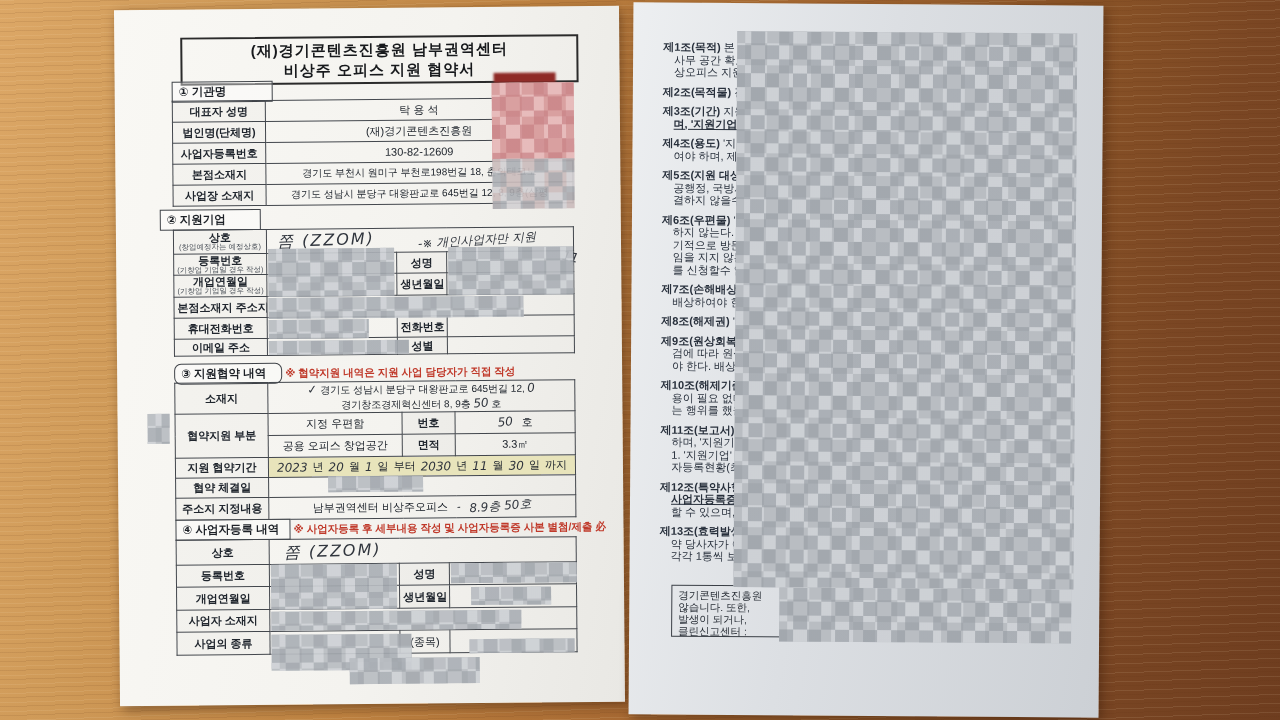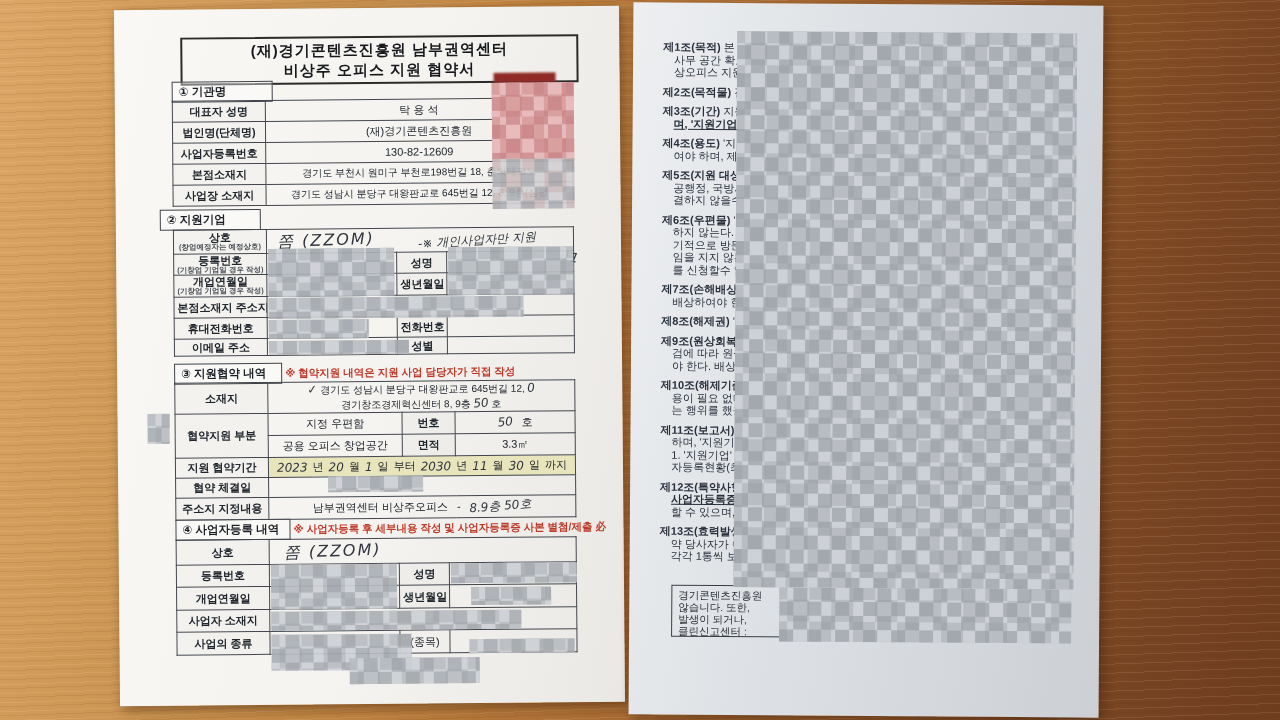--- a/index.html
+++ b/index.html
@@ -30,21 +30,21 @@
     font-weight:bold;font-size:15px;line-height:20px;letter-spacing:1px;color:#17191c;
   }
   .sec-head{
     border:1.5px solid #3f4348;height:19px;font-weight:bold;font-size:11.5px;
     display:flex;align-items:center;padding-left:6px;color:#1d2127;background:rgba(255,255,255,.4);
   }
   .red-note{color:#c03a2b;font-size:10.5px;font-weight:bold;white-space:nowrap;}
   .tbl{border-collapse:collapse;table-layout:fixed;font-size:11px;color:#20262e;}
   .tbl td{border:1px solid #43474d;padding:0 3px;text-align:center;vertical-align:middle;overflow:hidden;white-space:nowrap;}
   .lbl{font-weight:bold;background:rgba(0,0,0,.016);}
-  .sub{font-weight:bold;font-size:7.5px;color:#4a5058;display:block;line-height:8px;}
+  .sub{font-weight:normal;font-size:7.5px;color:#4a5058;display:block;line-height:8px;}
   .lblmain{display:block;line-height:11px;}
   .hand{font-family:"DejaVu Sans",sans-serif;font-style:italic;color:#31363e;}
   .hand-big{font-size:16px;letter-spacing:2px;display:inline-block;transform:rotate(-1.5deg);}
   .hand-note{font-size:12px;display:inline-block;transform:rotate(-3deg);}
   .hl{background:#e8e4bb;}
   .period-flex{display:flex;align-items:center;justify-content:space-between;padding:0 8px;}
   .period-flex .hand{font-size:12px;}
   .mosaic{
     background-color:#b9bdc2;
     background-image:
@@ -165,21 +165,21 @@
       <tr style="height:17px;">
         <td class="lbl">이메일 주소</td>
         <td></td>
         <td class="lbl">성별</td>
         <td></td>
       </tr>
     </tbody>
       </table>
     <span class="abs hand" style="left:446px;top:243px;font-size:13px;transform:rotate(12deg);">11</span>
 
-    <div class="abs sec-head" style="left:57px;top:354px;width:100px;">③ 지원협약 내역</div>
+    <div class="abs sec-head" style="left:57px;top:354px;width:100px;border-radius:7px;">③ 지원협약 내역</div>
     <div class="abs red-note" style="left:168px;top:358px;">※ 협약지원 내역은 지원 사업 담당자가 직접 작성</div>
     <table class="abs tbl" style="left:57px;top:373px;width:400px;">
       <colgroup>
           <col style="width:93px;">
           <col style="width:134px;">
           <col style="width:53px;">
           <col style="width:120px;">
         </colgroup>
       <tbody>
           <tr style="height:30px;">

